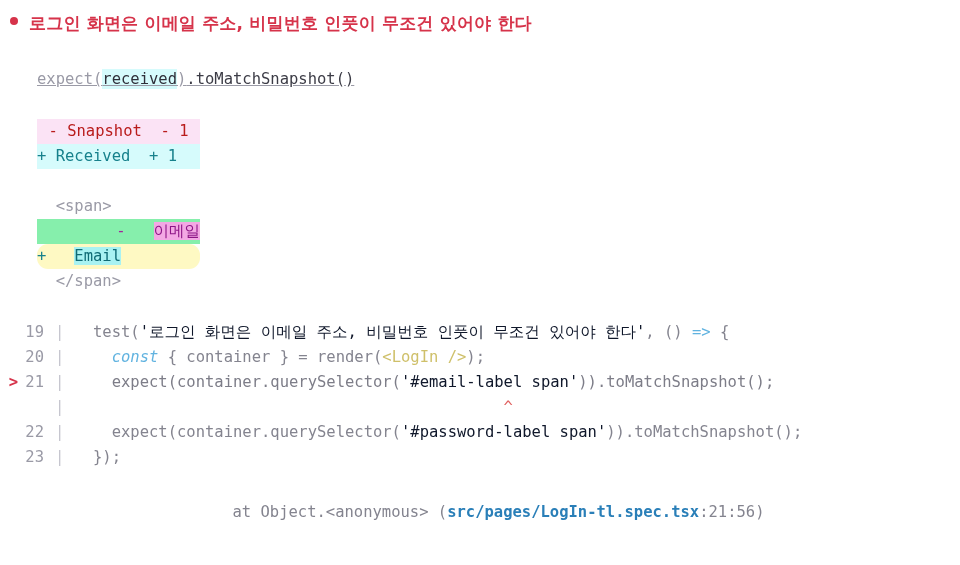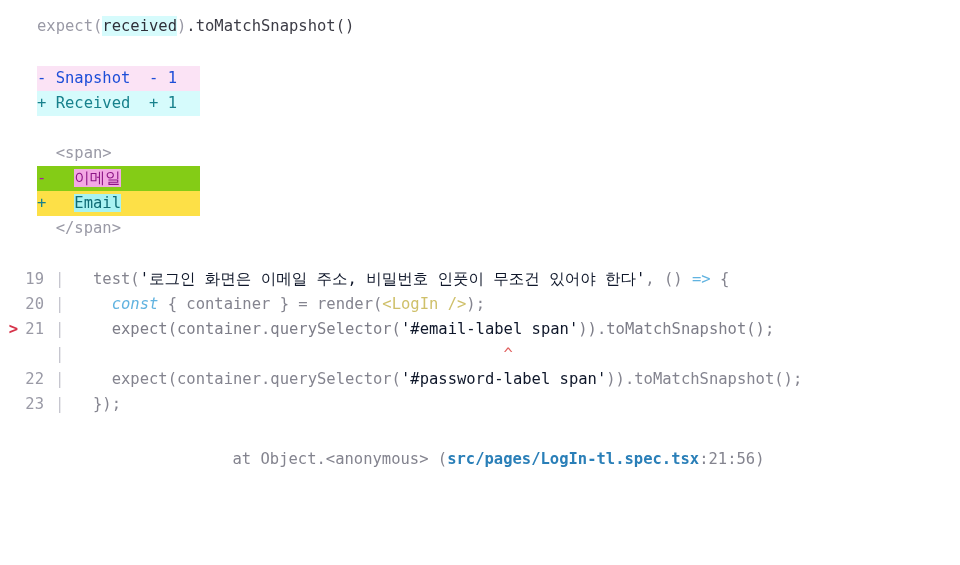--- a/index.html
+++ b/index.html
@@ -47,43 +47,43 @@
     display: inline-block;
     margin-right: 11px;
     flex: 0 0 auto;
     position: relative;
     top: -4px;
   }
 
   
   .block { padding-left: 37px; white-space: pre; }
 
-  .matcher-line   { margin-top: 14px; color: #9a9aa6; }
+  .matcher-line   { margin-top: 31px; color: #9a9aa6; text-decoration: underline; }
   .matcher-line .fn      { color: #3c3c46; }
   .matcher-line .paren   { color: #9a9aa6; }
   .received-chip {
     background: #d6fbfc;
     color: #2f2f39;
     padding: 1px 0;
   }
 
   .snapshot-name-line { margin-top: 25px; color: #3c3c46; }
 
   
   .diff-legend { margin-top: 27px; padding-left: 37px; }
   .diff-legend .row { white-space: pre; display: block; width: 163px; }
-  .diff-legend .row.minus { background: #fbe3f5; color: #1d4ed8; }
+  .diff-legend .row.minus { background: #fbe3f5; color: #b91c1c; text-align: center; }
   .diff-legend .row.plus  { background: #d6fbfc; color: #17818c; }
 
   
   .diff-body { margin-top: 25px; padding-left: 37px; }
   .diff-body .ctx { color: #9a9aa6; white-space: pre; display: block; }
   .diff-body .row { white-space: pre; display: block; width: 163px; }
-  .diff-body .row.minus { background: #84cc16; color: #a4249b; }
-  .diff-body .row.plus  { background: #fde047; color: #17818c; }
+  .diff-body .row.minus { background: #86efac; color: #a4249b; text-align: right; }
+  .diff-body .row.plus  { background: #fef9c3; color: #17818c; border-radius: 11px; }
   .diff-body .row.minus .hl { background: #f3a8e4; color: #8d1586; }
   .diff-body .row.plus  .hl { background: #a8f2f2; color: #0f6b75; }
 
   
   .code-frame { margin-top: 26px; }
   .code-line { white-space: pre; display: block; height: 25px; }
   .gutter-marker {
     display: inline-block;
     width: 18px;
     text-align: right;
@@ -112,20 +112,24 @@
   
   .stack { margin-top: 30px; padding-left: 37px; white-space: pre; color: #84848f; text-align: center; }
   .stack .path { color: #2a7fb8; font-weight: 700; }
   .stack .loc  { color: #84848f; }
 </style>
 </head>
 <body>
 
 <div class="console">
 
+  <div class="test-title">
+    <span class="bullet-icon"></span>
+    <span>로그인 화면은 이메일 주소, 비밀번호 인풋이 무조건 있어야 한다</span>
+  </div>
 
   <div class="block matcher-line"><span class="paren">expect(</span><span class="received-chip">received</span><span class="paren">)</span><span class="fn">.toMatchSnapshot()</span></div>
 
 
   <div class="diff-legend">
     <span class="row minus">- Snapshot  - 1</span>
     <span class="row plus">+ Received  + 1</span>
   </div>
 
   <div class="diff-body">

